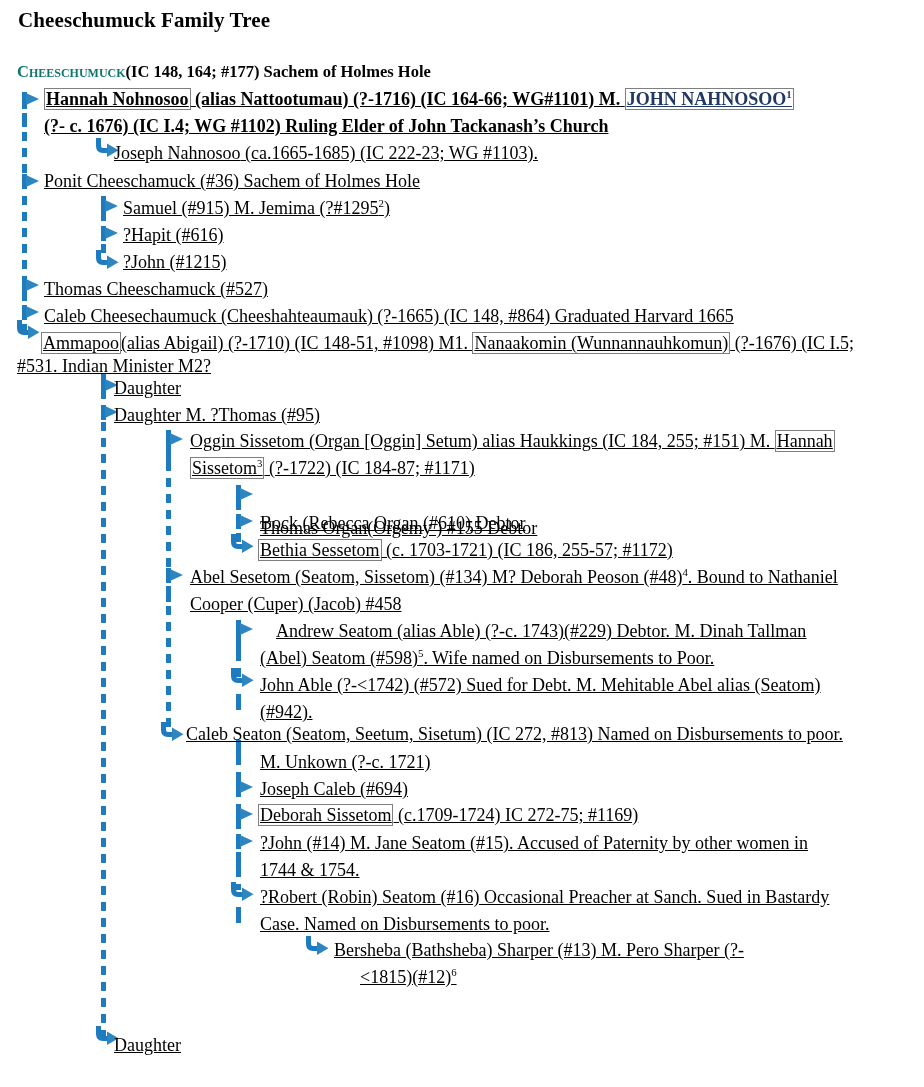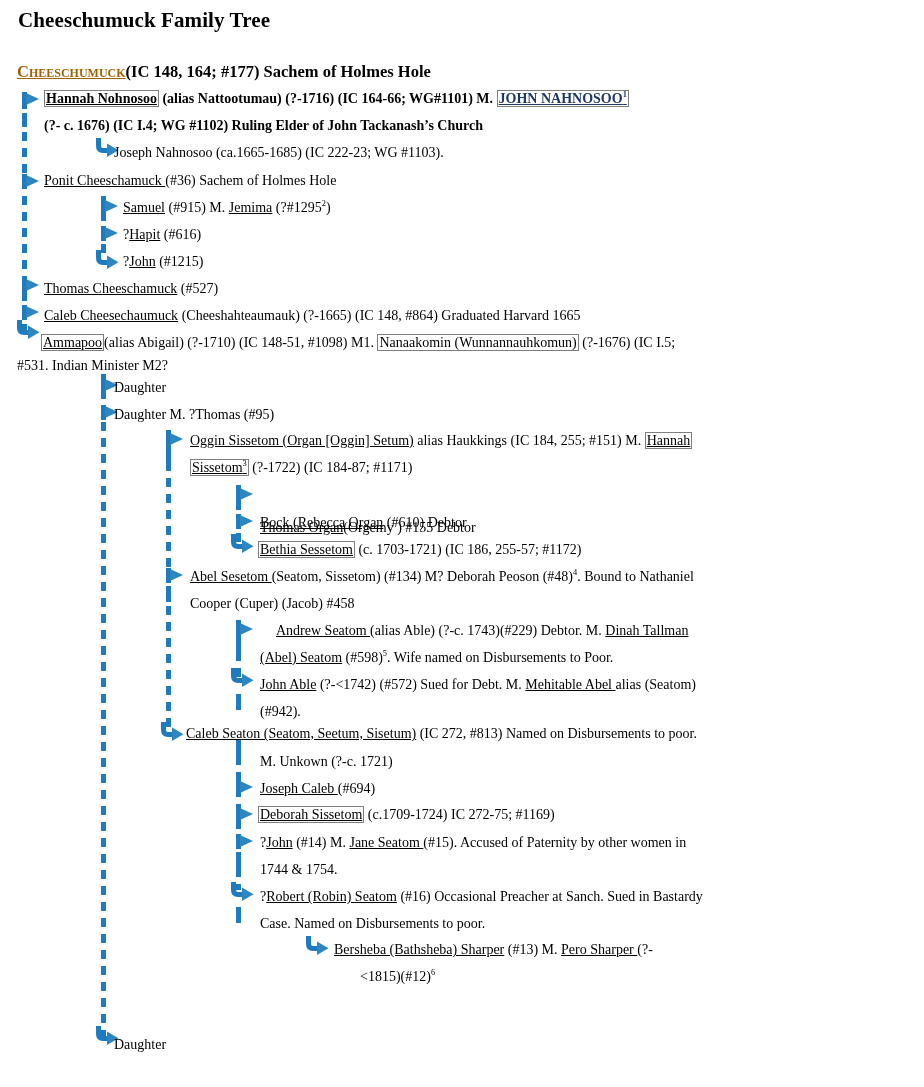--- a/index.html
+++ b/index.html
@@ -29,31 +29,31 @@
   
   #root-line {
     position: absolute;
     left: 17px;
     top: 62px;
     font-size: 16.5px;
     font-weight: bold;
     white-space: nowrap;
   }
   .smallcaps-blue {
-    color: #a16207;
+    color: #0f766e;
     font-variant: small-caps;
-    text-decoration: underline;
   }
 
   
   .row {
     position: absolute;
-    font-size: 14px;
+    font-size: 18px;
     line-height: 18px;
     white-space: nowrap;
+    text-decoration: underline;
   }
   .row.bold { font-weight: bold; }
 
   
   .u   { text-decoration: underline; }
   .boxed {
     border: 1px solid #7F7F7F;
     padding: 0 1px;
   }
   .boxed-u {

